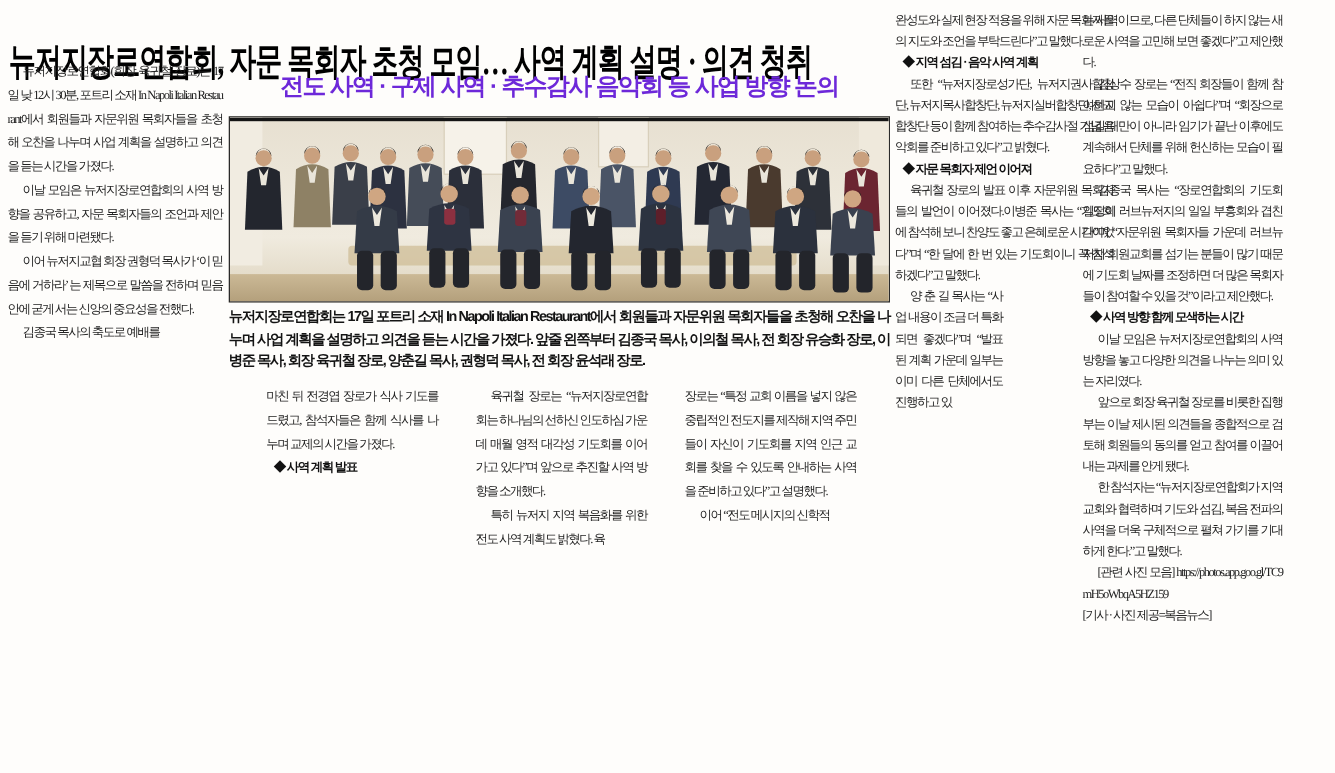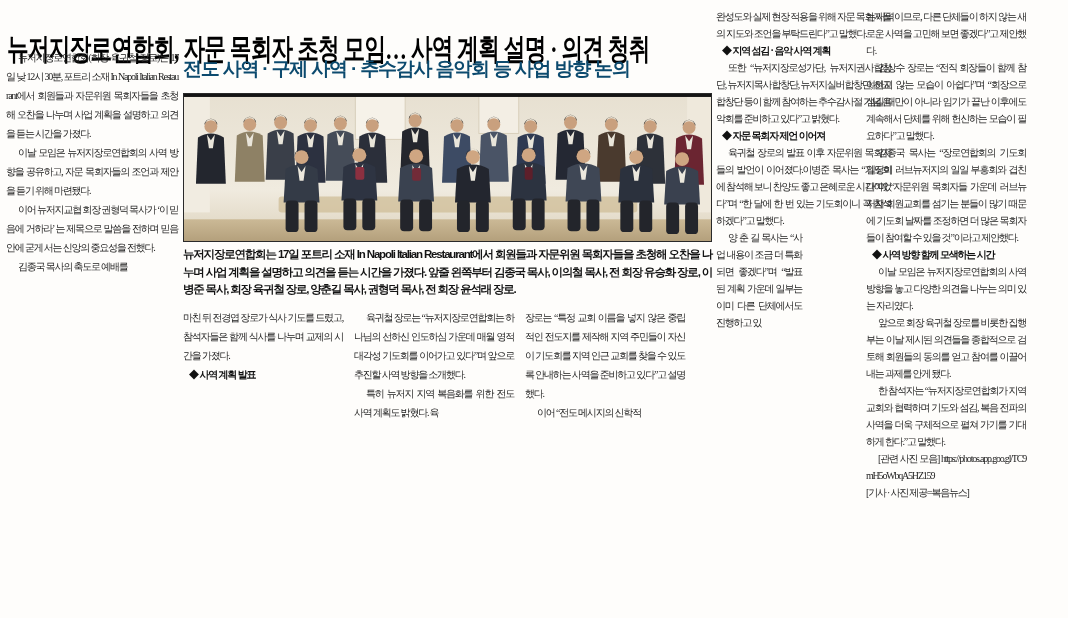--- a/index.html
+++ b/index.html
@@ -17,22 +17,23 @@
     position: absolute; left: 7px; top: 9px;
     white-space: nowrap;
     font-family: "Liberation Serif", serif;
     font-weight: 700; font-size: 30px; color: #000;
     letter-spacing: -1px;
     transform: scaleX(0.72); transform-origin: 0 0;
   }
   
   .center-block { position: absolute; left: 183px; top: 56px; width: 529px; }
   .subheadline {
+    text-align: center;
     font-family: "Liberation Sans", sans-serif;
-    font-weight: 700; font-size: 19px; color: #0c4a6e;
+    font-weight: 700; font-size: 19px; color: #6d28d9;
     letter-spacing: -1.2px;
     margin: 0 0 11px 0; white-space: nowrap;
   }
   .photo-frame {
     margin: 0; width: 529px; height: 149px;
     border: 1px solid #2a2a2a; background: #e9e3d6;
   }
   .photo-frame svg { display: block; width: 100%; height: 100%; }
   .caption {
     margin-top: 4px;
@@ -41,21 +42,21 @@
     letter-spacing: -1.2px; line-height: 17.5px;
     text-align: justify; word-break: break-all;
   }
   .under-cols { display: flex; justify-content: space-between; margin-top: 9px; width: 502px; }
   .under-cols .col { position: static; }
   
   .col { font-size: 10px; letter-spacing: -1.2px; line-height: 19px;
          text-align: justify; word-break: break-all; color: #222; }
   .col p { margin: 0; }
   .col-1 { position: absolute; left: 6px;   top: 48px; width: 172px; }
-  .ucol  { width: 160px; }
+  .ucol  { width: 160px; margin-left: 30px; }
   .col-5 { position: absolute; left: 716px; top: 8px;  width: 175px; line-height: 17px; }
   .col-6 { position: absolute; left: 866px; top: 8px;  width: 160px; line-height: 17px; }
   .para { text-indent: 12px; }
   .cont { text-indent: 0; }
   .sec-head {
     font-family: "Liberation Sans", sans-serif;
     font-weight: 700; color: #111; text-indent: 6px;
     letter-spacing: -1.2px;
   }
   .narrow { margin-left: 46px; width: 86px; text-indent: 12px; }

